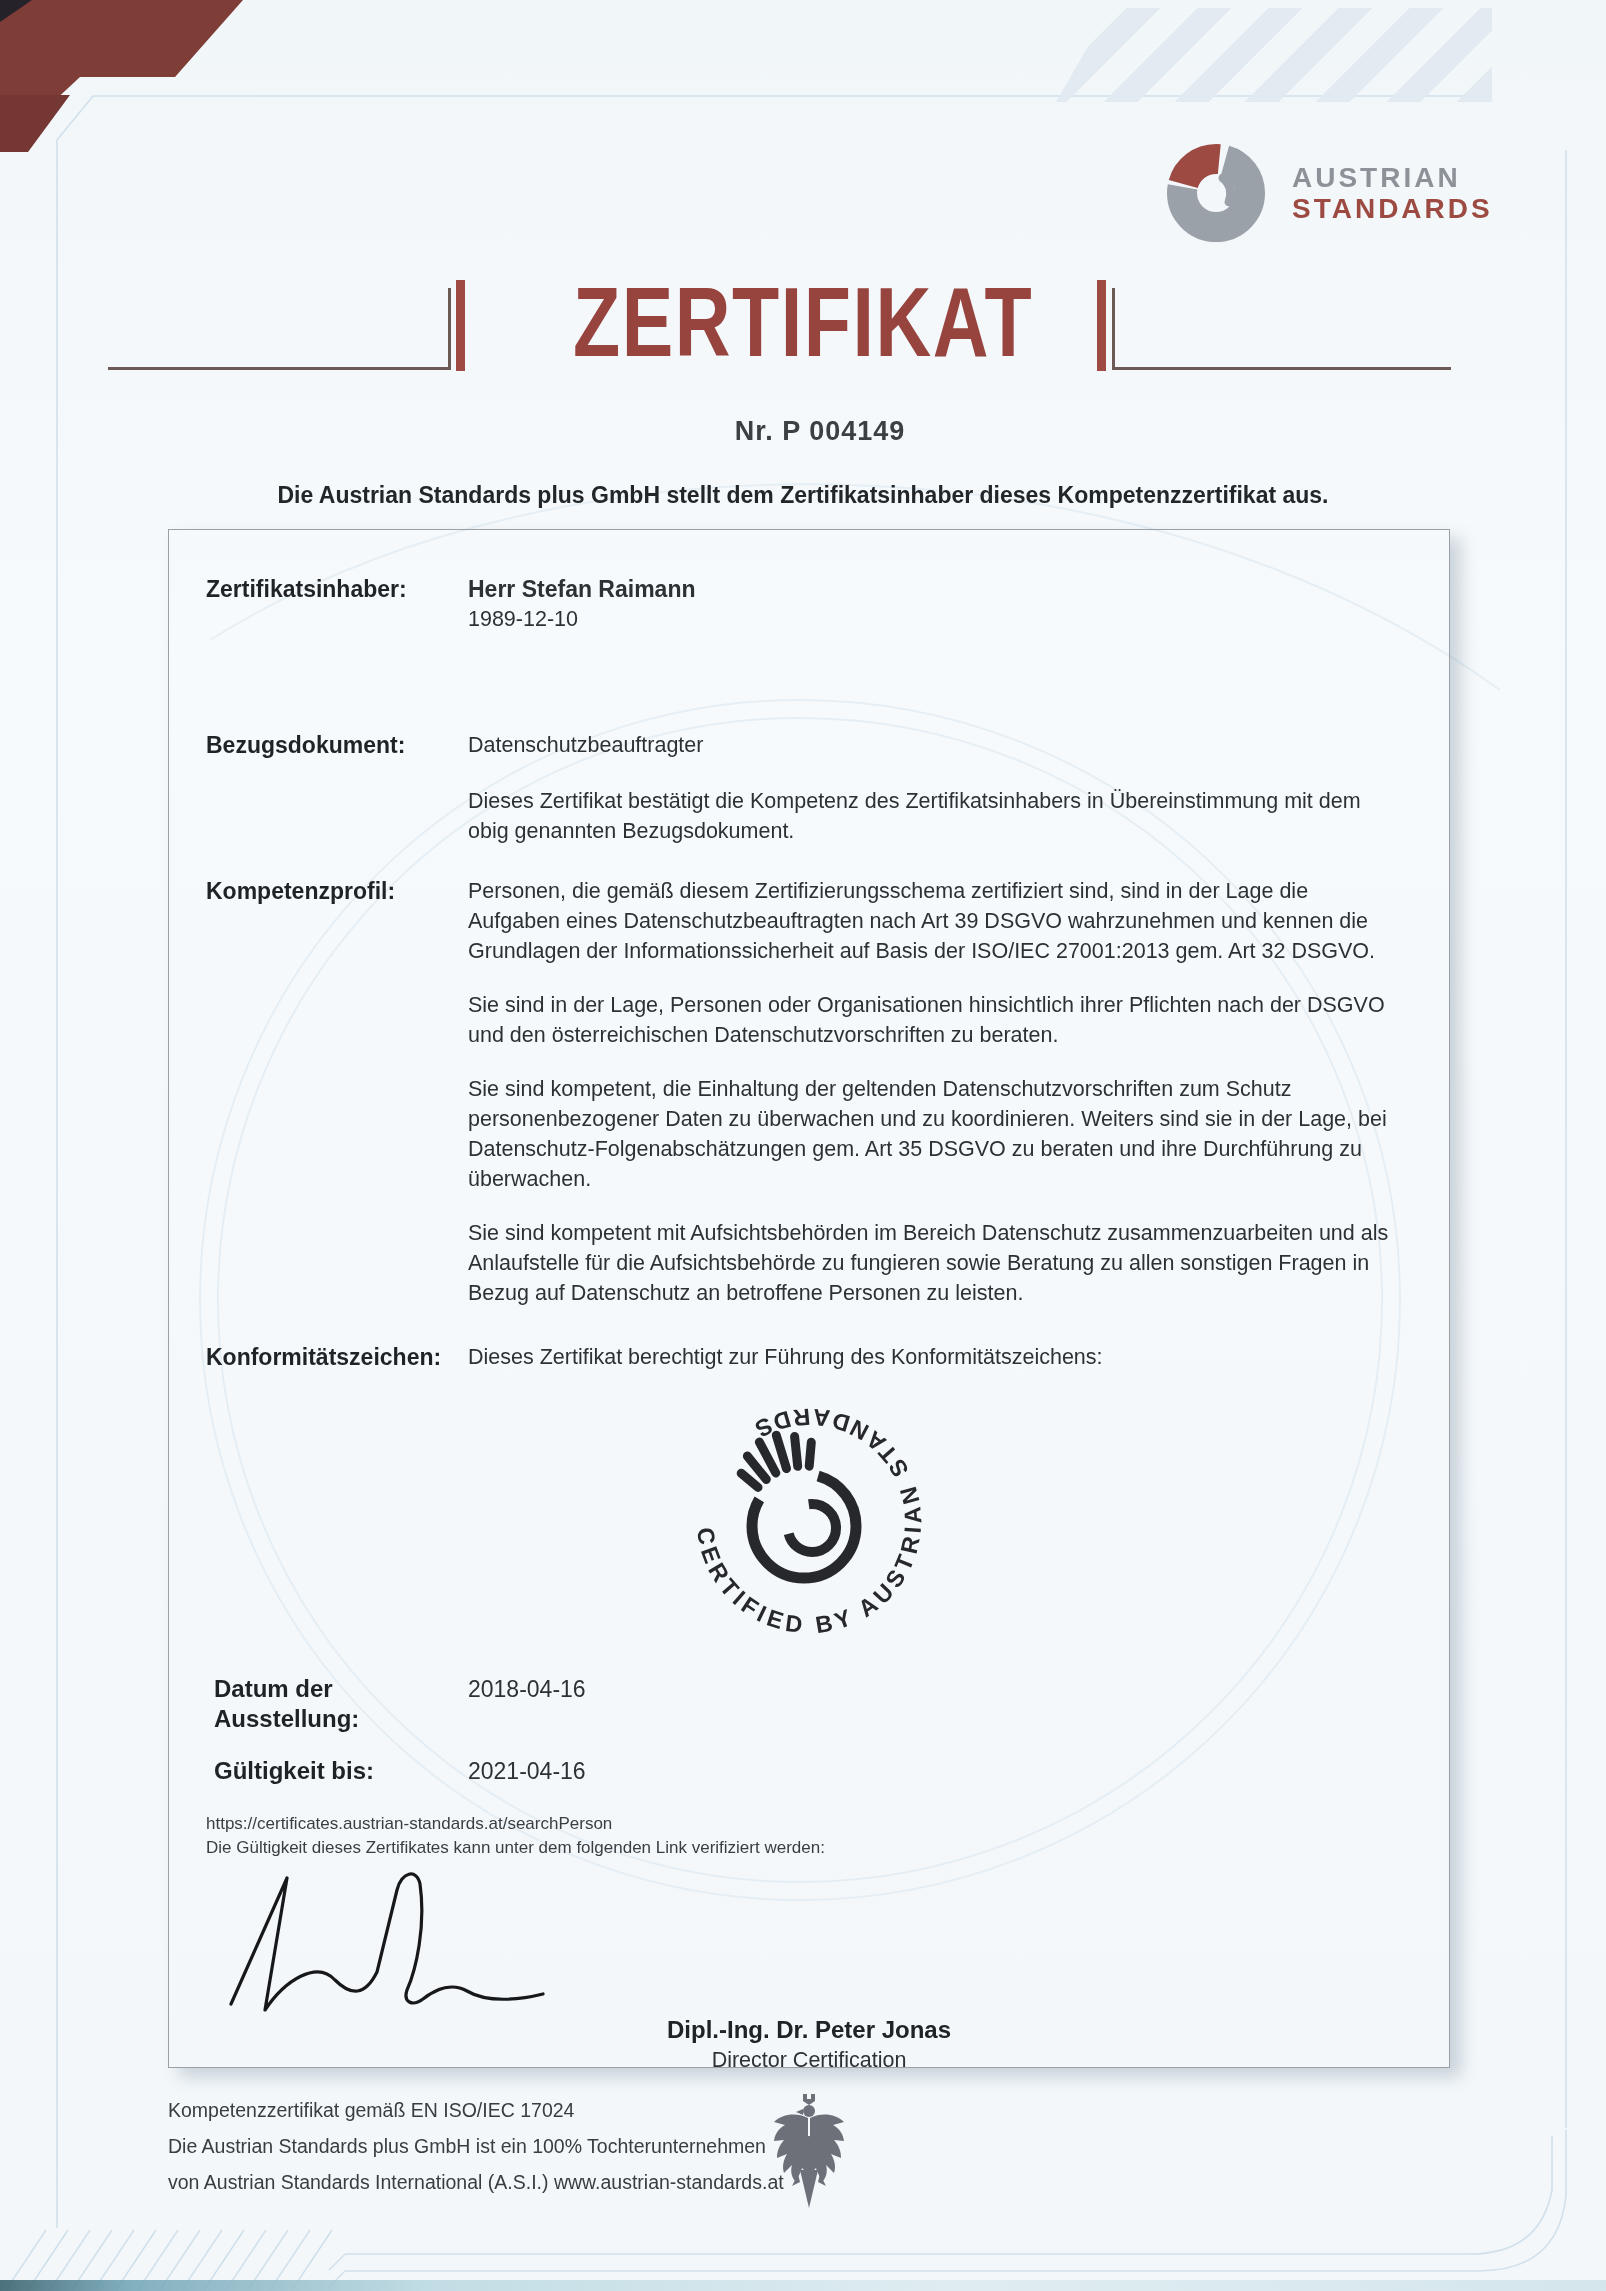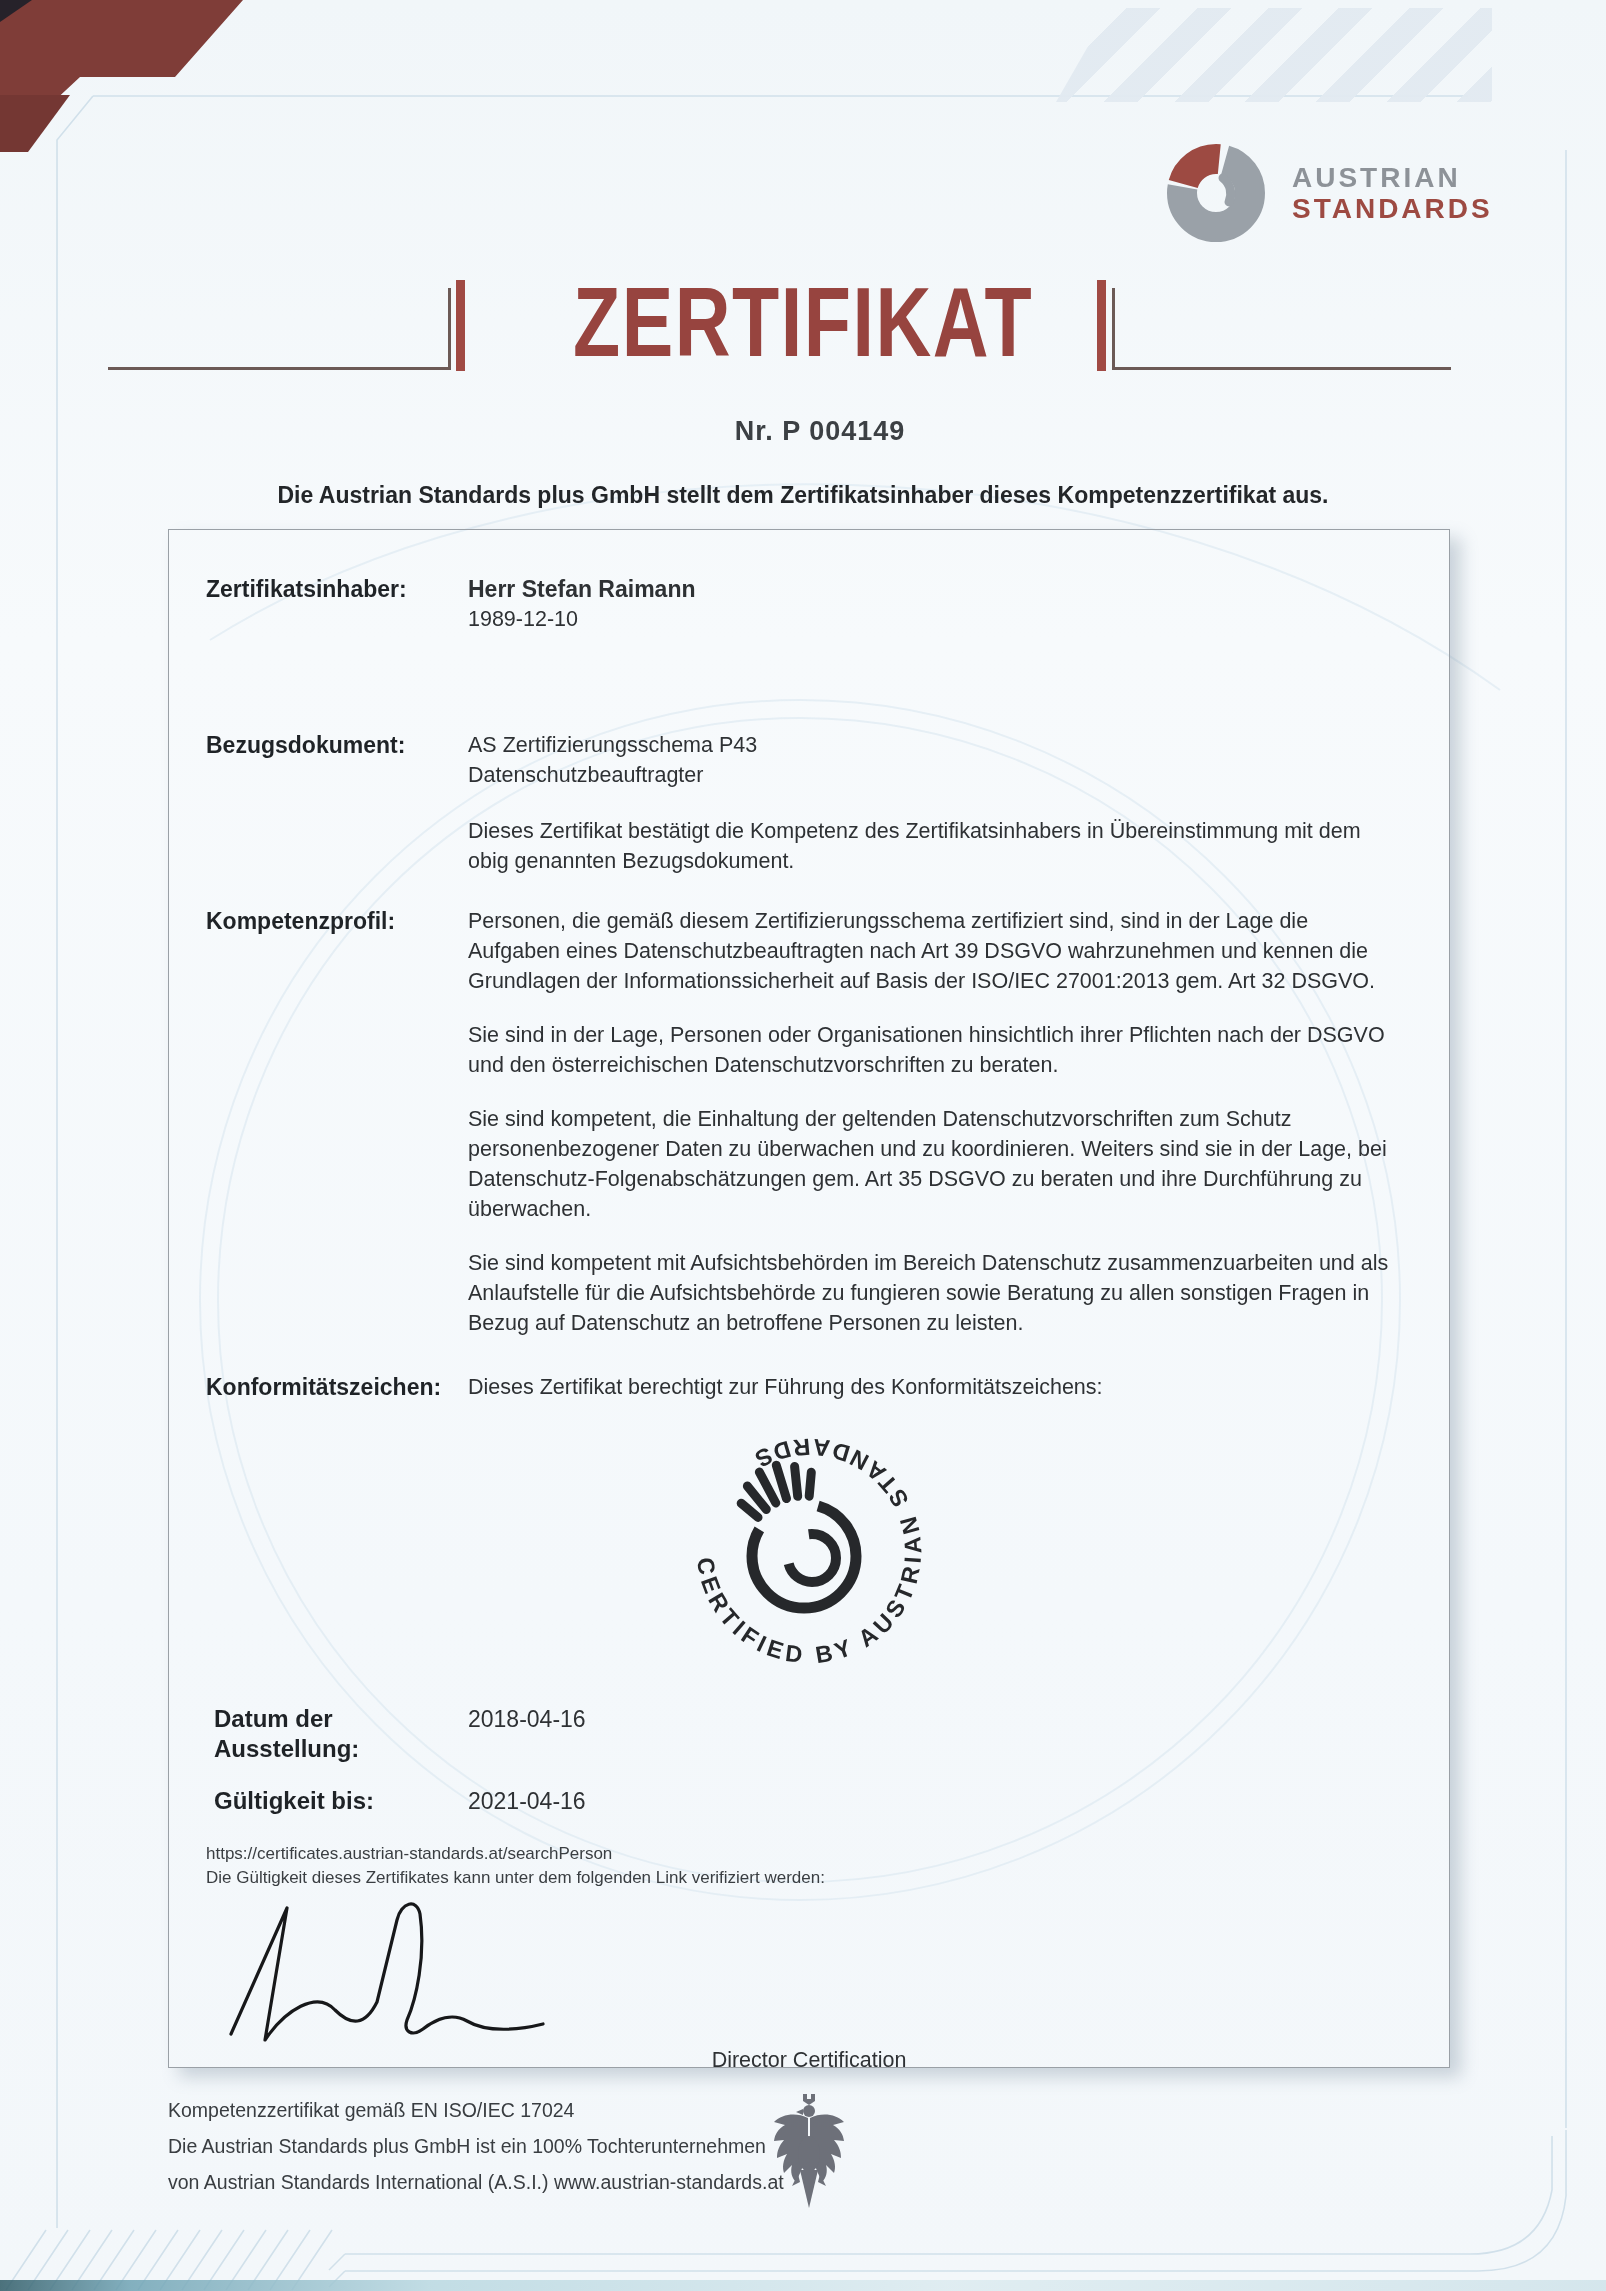--- a/index.html
+++ b/index.html
@@ -146,21 +146,20 @@
       <div class="label">Zertifikatsinhaber:</div>
       <div class="value">
         <div class="strong">Herr  Stefan Raimann</div>
         <div>1989-12-10</div>
       </div>
     </div>
 
     <div class="row row-reference">
       <div class="label">Bezugsdokument:</div>
       <div class="value">
-        <div>AS Zertifizierungsschema P43</div>
         <div>Datenschutzbeauftragter</div>
       </div>
     </div>
 
     <div class="row row-confirmation">
       <div></div>
       <div class="value">Dieses Zertifikat bestätigt die Kompetenz des Zertifikatsinhabers in Übereinstimmung mit dem obig genannten Bezugsdokument.</div>
     </div>
 
     <div class="row row-competence">
@@ -215,20 +214,21 @@
       <div>https://certificates.austrian-standards.at/searchPerson</div>
       <div>Die Gültigkeit dieses Zertifikates kann unter dem folgenden Link verifiziert werden:</div>
     </div>
 
     <div class="sig-block">
       <svg width="420" height="150" viewBox="0 0 420 150">
         <path d="M62,140 L118,14 M118,14 L96,146 C116,116 148,96 166,116 C182,132 196,132 208,108
                  L228,26 C232,8 248,4 251,20 C257,62 247,106 238,126 C234,138 243,143 254,135
                  C268,124 284,119 298,127 C318,139 350,136 374,130" fill="none" stroke="#17181a" stroke-width="3.2" stroke-linecap="round" stroke-linejoin="round"></path>
       </svg>
+      <div class="sig-name">Dipl.-Ing. Dr. Peter Jonas</div>
       <div class="sig-title">Director Certification</div>
     </div>
   </div>
 
   <div class="footer">
     <div>Kompetenzzertifikat gemäß EN ISO/IEC 17024</div>
     <div>Die Austrian Standards plus GmbH ist ein 100% Tochterunternehmen</div>
     <div>von Austrian Standards International (A.S.I.) www.austrian-standards.at</div>
   </div>
 

